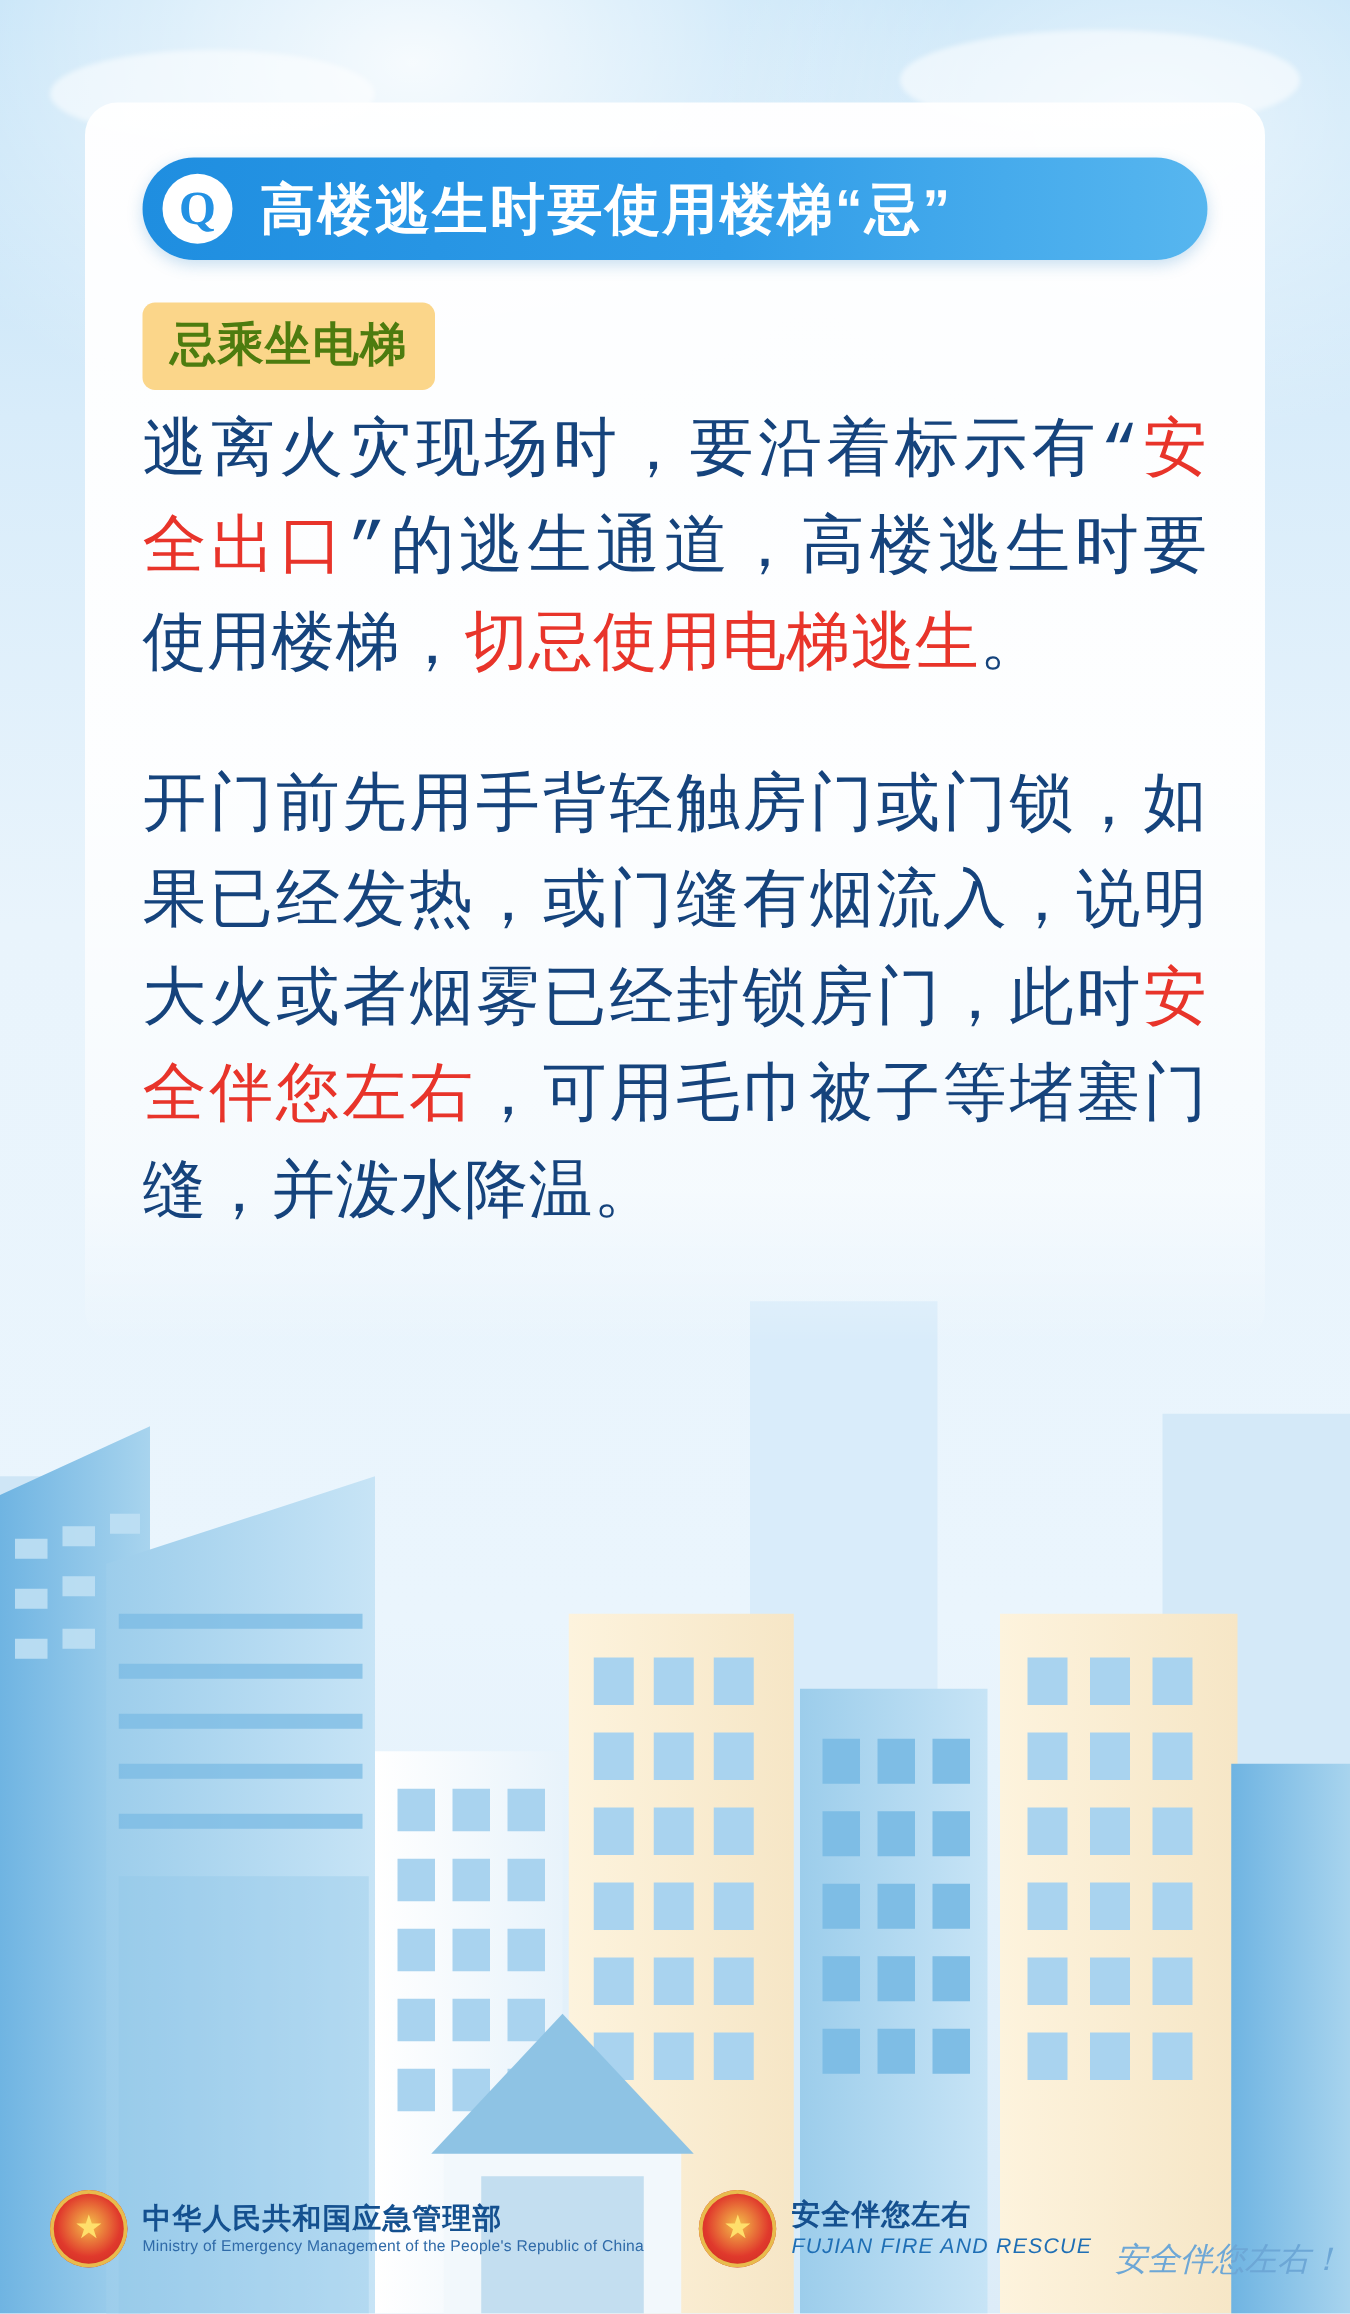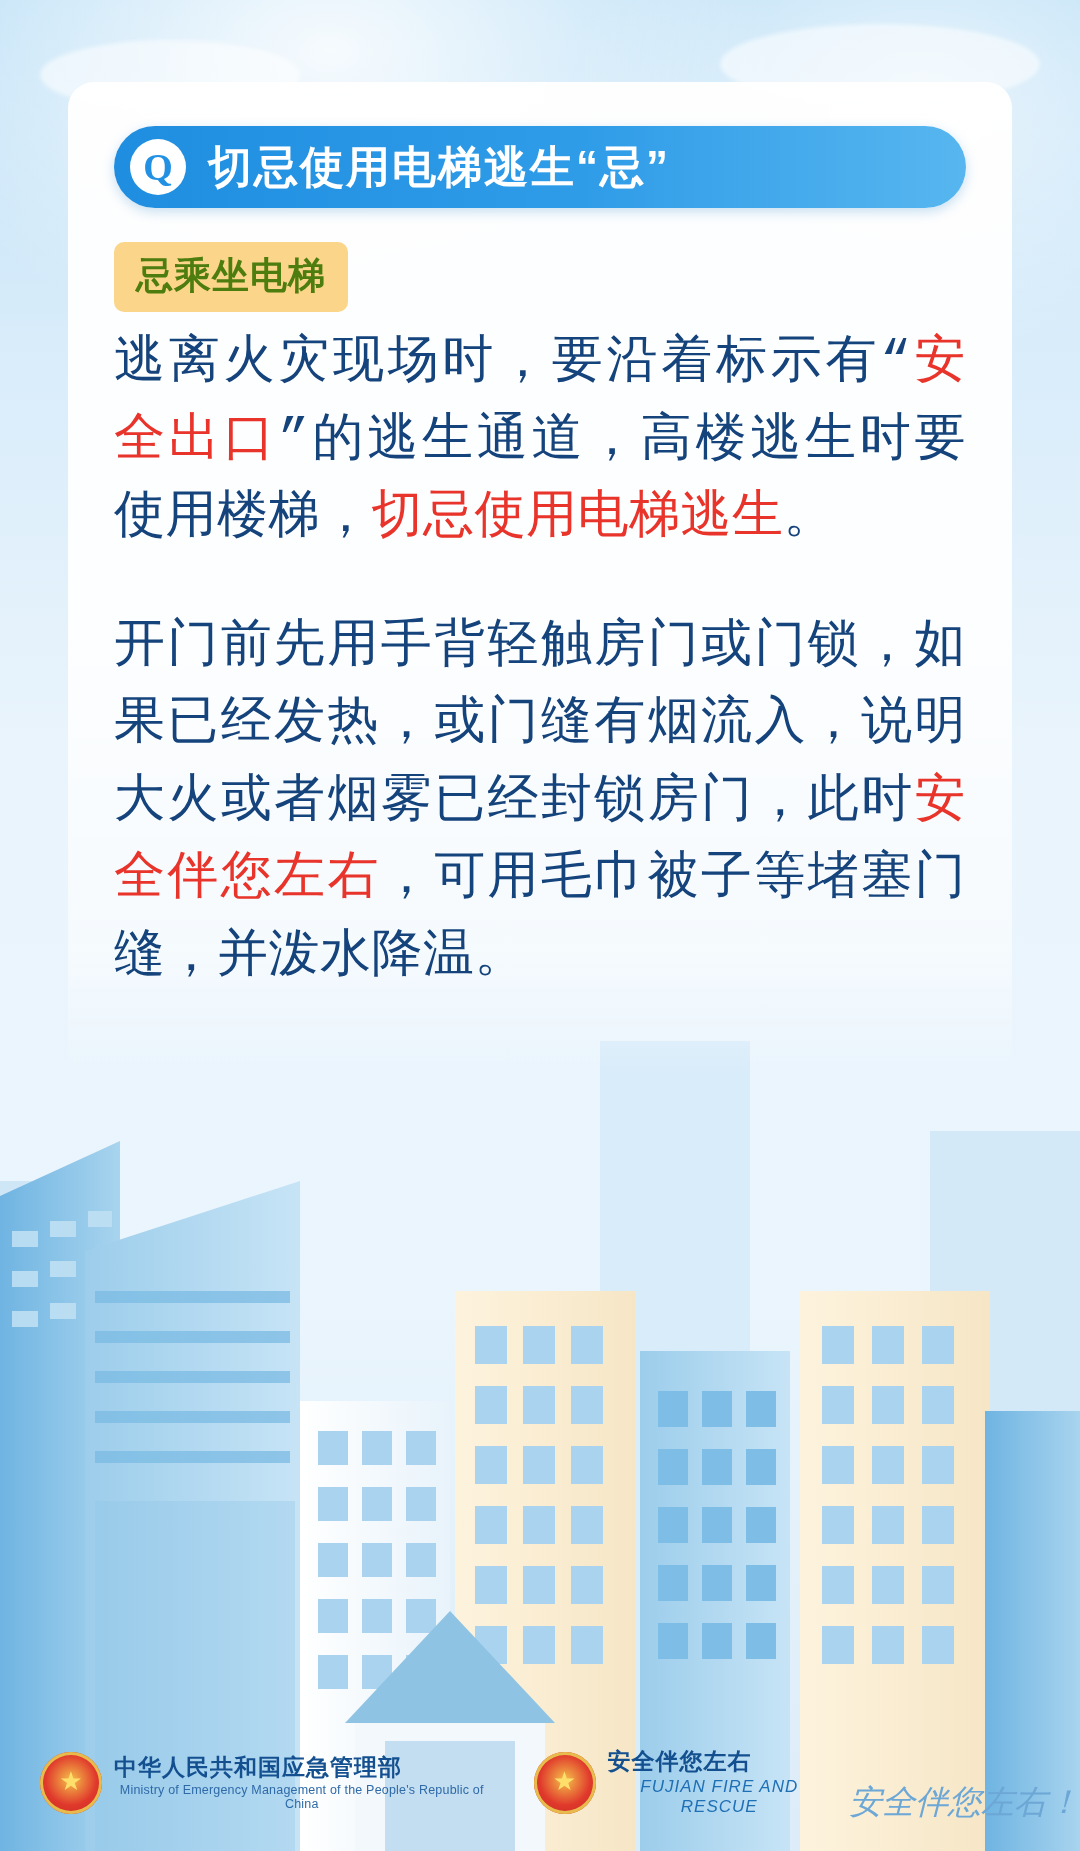--- a/index.html
+++ b/index.html
@@ -142,26 +142,25 @@
     font-weight: bold;
     color: #14508f;
     letter-spacing: 1px;
     line-height: 1.1;
   }
   .org-en {
     font-size: 12.5px;
     color: #2f6aa8;
     letter-spacing: 0.2px;
     margin-top: 3px;
-    text-align: center;
   }
   .org-en.blue2 { color: #1f6fb5; font-size: 17px; letter-spacing: 1px; font-style: italic; }
   .slogan {
     margin-left: 18px;
-    font-size: 33px;
+    font-size: 26px;
     color: #6da7d6;
     font-family: "Liberation Serif", serif;
     font-style: italic;
     white-space: nowrap;
     align-self: flex-end;
     padding-bottom: 26px;
   }
 </style>
 </head>
 <body>
@@ -306,21 +305,21 @@
 
     <path d="M355,1010 L545,1010 L545,1140 L355,1140 Z" fill="#f2f8fc"></path>
     <path d="M345,1012 L450,900 L555,1012 Z" fill="#8ec3e4"></path>
     <rect x="385" y="1030" width="130" height="110" fill="#9dc9e6" opacity="0.55"></rect>
   </svg>
 
   <div class="card">
 
     <div class="title-bar">
       <div class="q-badge">Q</div>
-      <div class="title-text">切忌使用电梯逃生“忌”</div>
+      <div class="title-text">高楼逃生时要使用楼梯“忌”</div>
     </div>
 
     <div class="section">
       <span class="tag">忌乘坐电梯</span>
       <p class="body-text">
         <span>逃离火灾现场时，要沿着标示有“</span><span class="hl">安全出口</span><span>”的逃生通道，高楼逃生时要使用楼梯，</span><span class="hl">切忌使用电梯逃生</span><span>。</span>
       </p>
     </div>
 
     <div class="section">

